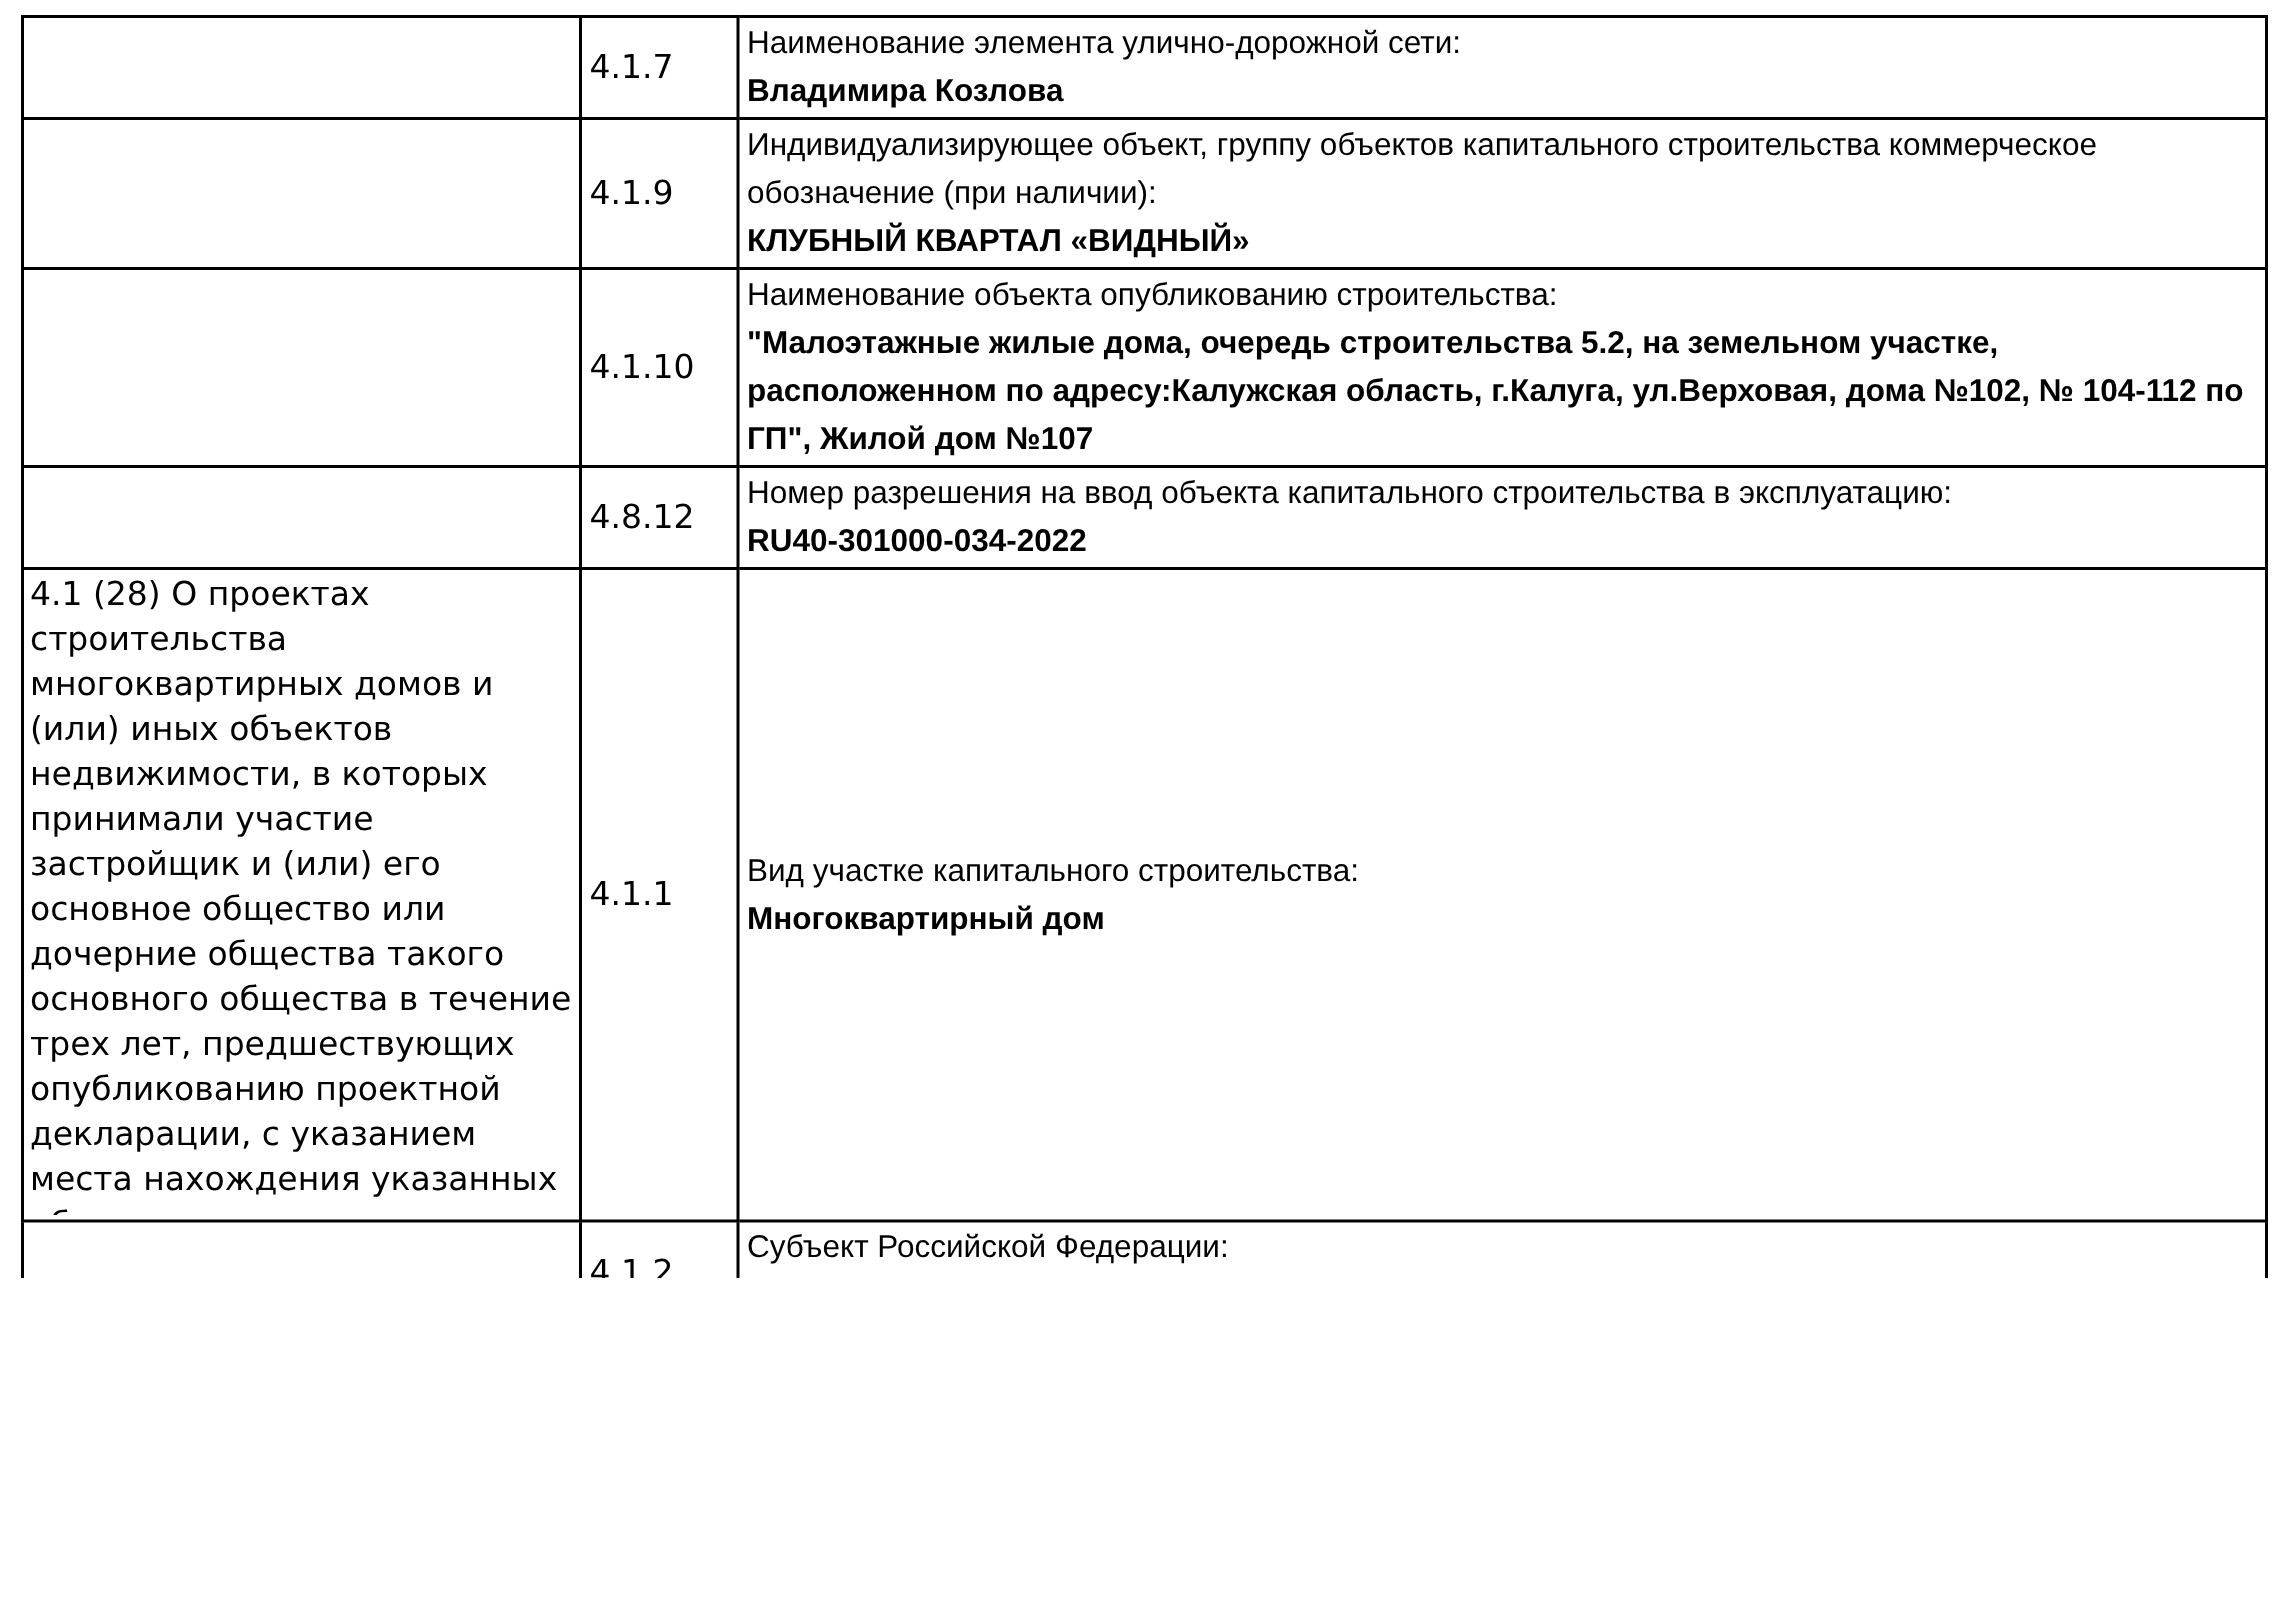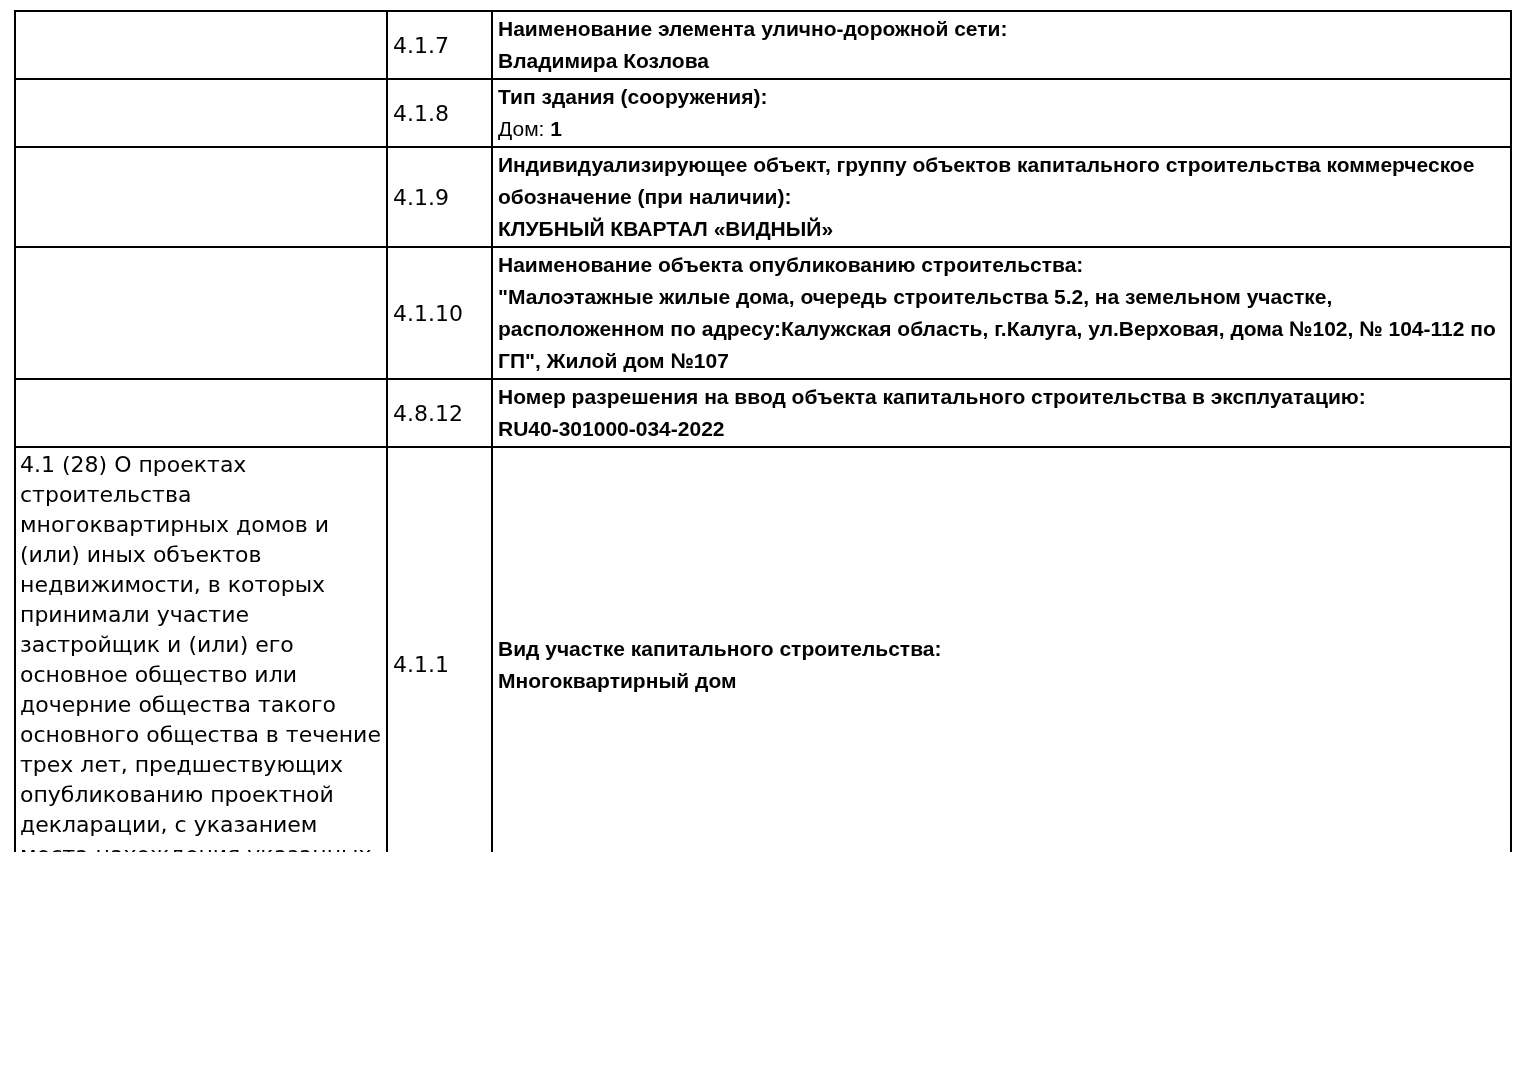--- a/index.html
+++ b/index.html
@@ -36,21 +36,21 @@
     font-size: 22px;
     padding: 0 2px 0 5px;
     vertical-align: middle;
   }
   td.content-cell {
     padding: 1px 8px 1px 5px;
     vertical-align: middle;
     font-size: 21px;
     line-height: 32px;
   }
-  .field-label { font-weight: bold; }
+  .field-label { font-weight: normal; }
   .value-line { font-weight: bold; }
   .value-prefix { font-weight: normal; }
 </style>
 </head>
 <body>
 
 <div class="page">
   <table class="decl">
     <colgroup>
       <col style="width:372px">
@@ -61,28 +61,20 @@
     <tbody>
         <tr style="height:65px">
       <td class="empty-cell"></td>
       <td class="num-cell">4.1.7</td>
       <td class="content-cell">
         <div class="field-label">Наименование элемента улично-дорожной сети:</div>
         <div class="value-line"><span class="value-prefix"></span><span>Владимира Козлова</span></div>
       </td>
     </tr>
 
-    <tr style="height:65px">
-      <td class="empty-cell"></td>
-      <td class="num-cell">4.1.8</td>
-      <td class="content-cell">
-        <div class="field-label">Тип здания (сооружения):</div>
-        <div class="value-line"><span class="value-prefix">Дом: </span><span>1</span></div>
-      </td>
-    </tr>
 
     <tr style="height:95px">
       <td class="empty-cell"></td>
       <td class="num-cell">4.1.9</td>
       <td class="content-cell">
         <div class="field-label">Индивидуализирующее объект, группу объектов капитального строительства коммерческое обозначение (при наличии):</div>
         <div class="value-line"><span class="value-prefix"></span><span>КЛУБНЫЙ КВАРТАЛ «ВИДНЫЙ»</span></div>
       </td>
     </tr>
 

